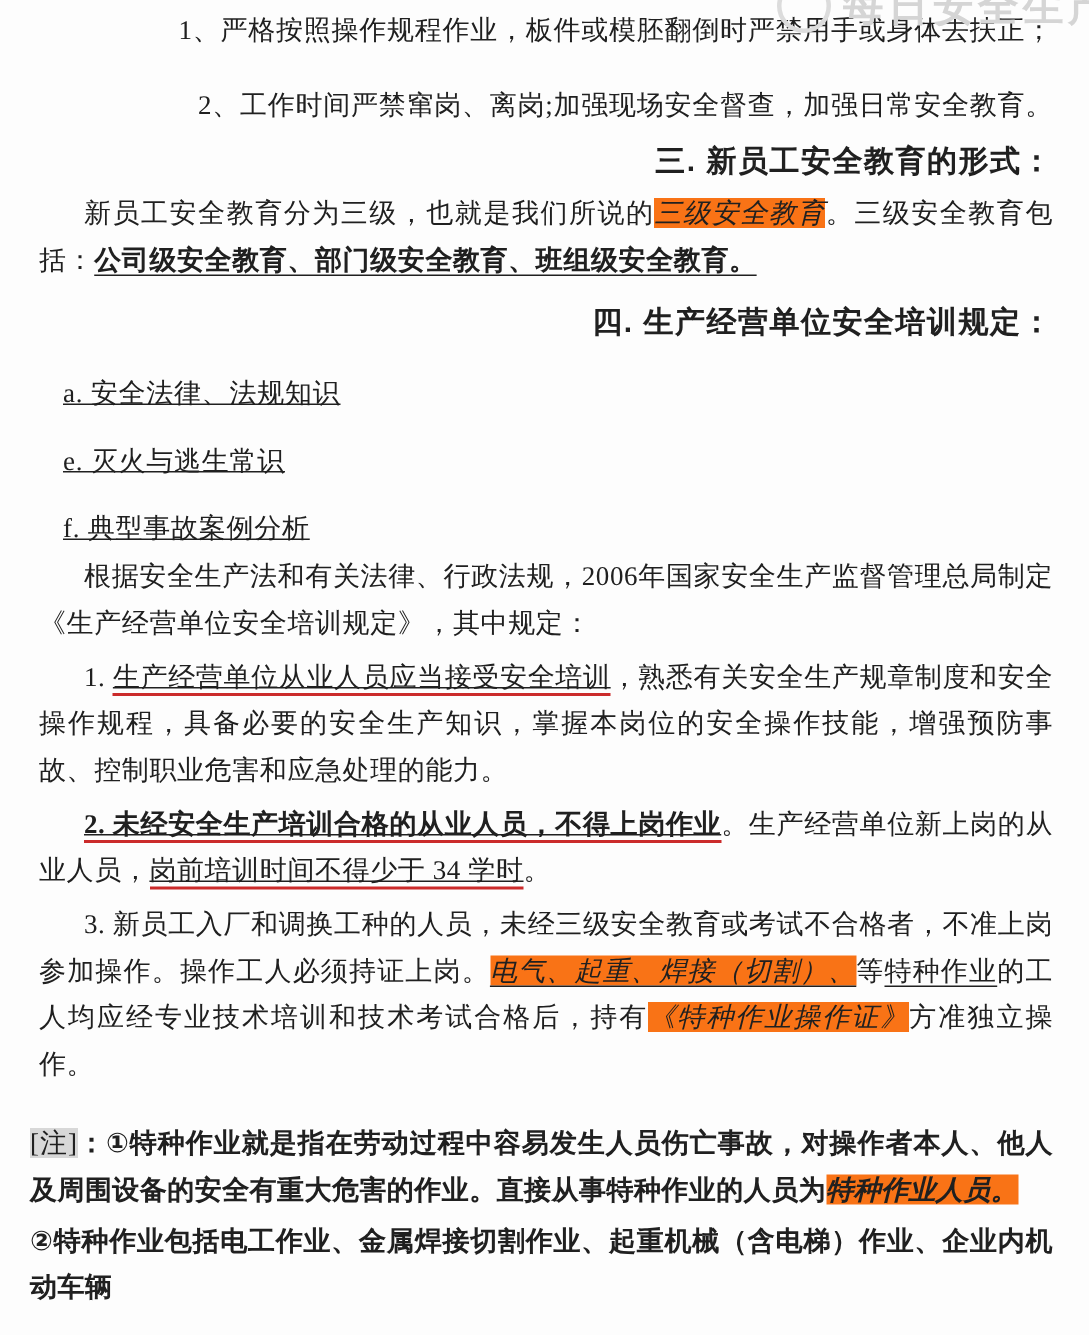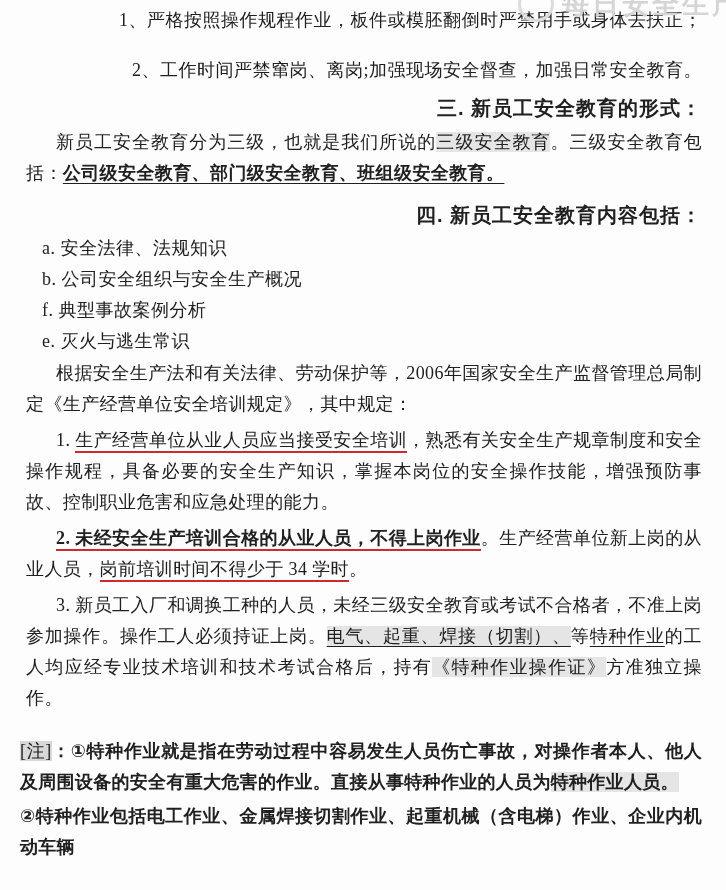--- a/index.html
+++ b/index.html
@@ -30,27 +30,27 @@
     margin:13px 0 0 0; letter-spacing:1px;text-align:right;
   }
 
   .para {
     font-size:18px; line-height:31px; text-align:justify;
     margin:5px 0 0 6px; letter-spacing:0.4px;
   }
   .indent { text-indent:30px; }
 
   .letters p {
-    font-size:18px; line-height:24px; margin:7px 0 0 22px; letter-spacing:0.5px;
+    font-size:18px; line-height:24px; margin:21px 0 0 22px; letter-spacing:0.5px;text-decoration:underline;
   }
 
-  .hl { background:#e5e5e5; }
+  .hl { background:#f97316;font-style:italic; }
   .ul { text-decoration:underline; text-underline-offset:4px; text-decoration-thickness:1.4px; }
   .bold { font-weight:bold; }
-  .redul { border-bottom:2.5px solid #cb2b2b; padding-bottom:1px; }
+  .redul { border-bottom:2.5px solid #cb2b2b; padding-bottom:1px;text-decoration:underline; }
 
   .note {
     font-family:"Liberation Sans","DejaVu Sans",sans-serif;
     font-weight:bold; font-size:18px; line-height:31px;
     text-align:justify; margin:22px 0 0 0; letter-spacing:0.3px;
   }
   .note + .note { margin-top:3px; }
   .note-label {
     font-weight:normal; background:#d8d8d8;
     font-family:"Liberation Serif","DejaVu Serif",serif;
@@ -72,31 +72,30 @@
   <p class="num-item item2">
     <span>2、工作时间严禁窜岗、离岗;加强现场安全督查，加强日常安全教育。</span>
   </p>
 
   <h2>三. 新员工安全教育的形式：</h2>
 
   <p class="para indent">
     <span>新员工安全教育分为三级，也就是我们所说的</span><span class="hl">三级安全教育</span><span>。三级安全教育包括：</span><span class="bold ul">公司级安全教育、部门级安全教育、班组级安全教育。</span>
   </p>
 
-  <h2>四. 新员工安全教育内容包括：</h2>
+  <h2>四. 生产经营单位安全培训规定：</h2>
 
   <div class="letters">
     <p>a. 安全法律、法规知识</p>
-    <p>b. 公司安全组织与安全生产概况</p>
+    <p>e. 灭火与逃生常识</p>
     <p>f. 典型事故案例分析</p>
-    <p>e. 灭火与逃生常识</p>
   </div>
 
 
-  <p class="para indent">根据安全生产法和有关法律、劳动保护等，2006年国家安全生产监督管理总局制定《生产经营单位安全培训规定》，其中规定：</p>
+  <p class="para indent">根据安全生产法和有关法律、行政法规，2006年国家安全生产监督管理总局制定《生产经营单位安全培训规定》，其中规定：</p>
 
   <p class="para indent">
     <span>1. </span><span class="redul">生产经营单位从业人员应当接受安全培训</span><span>，熟悉有关安全生产规章制度和安全操作规程，具备必要的安全生产知识，掌握本岗位的安全操作技能，增强预防事故、控制职业危害和应急处理的能力。</span>
   </p>
 
   <p class="para indent">
     <span class="bold redul">2. 未经安全生产培训合格的从业人员，不得上岗作业</span><span>。生产经营单位新上岗的从业人员，</span><span class="redul">岗前培训时间不得少于 34 学时</span><span>。</span>
   </p>
 
   <p class="para indent">

